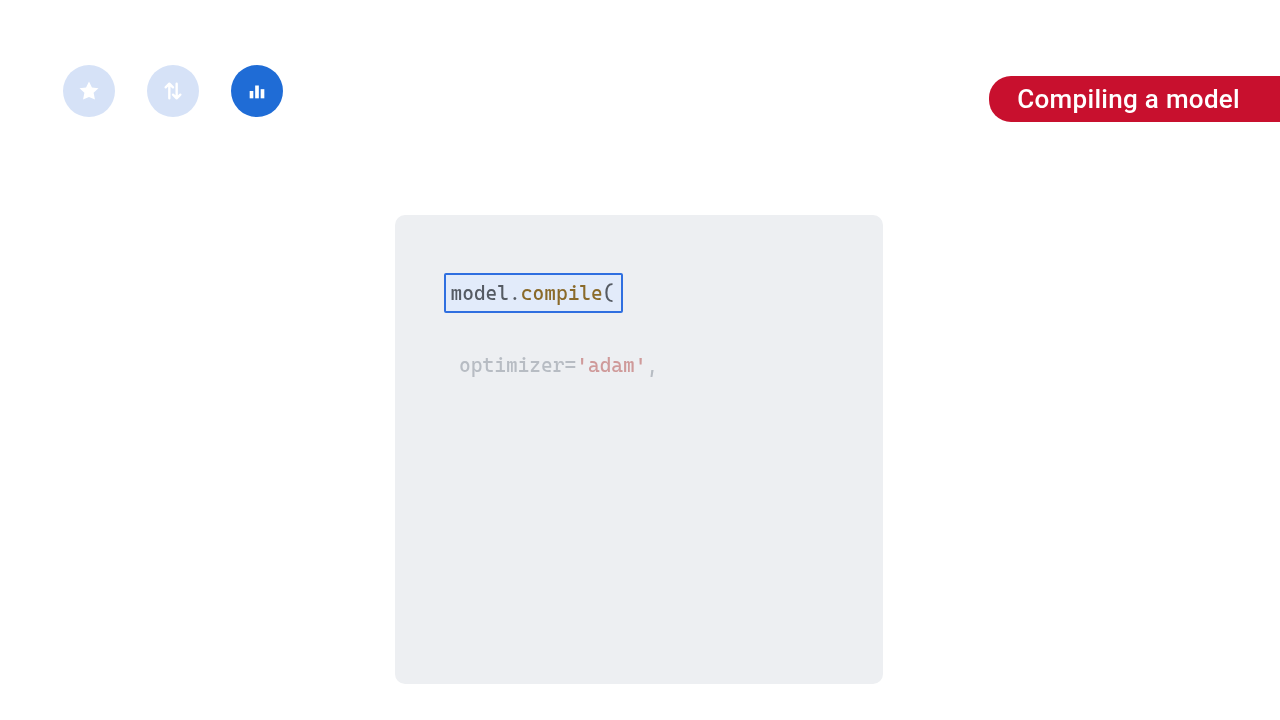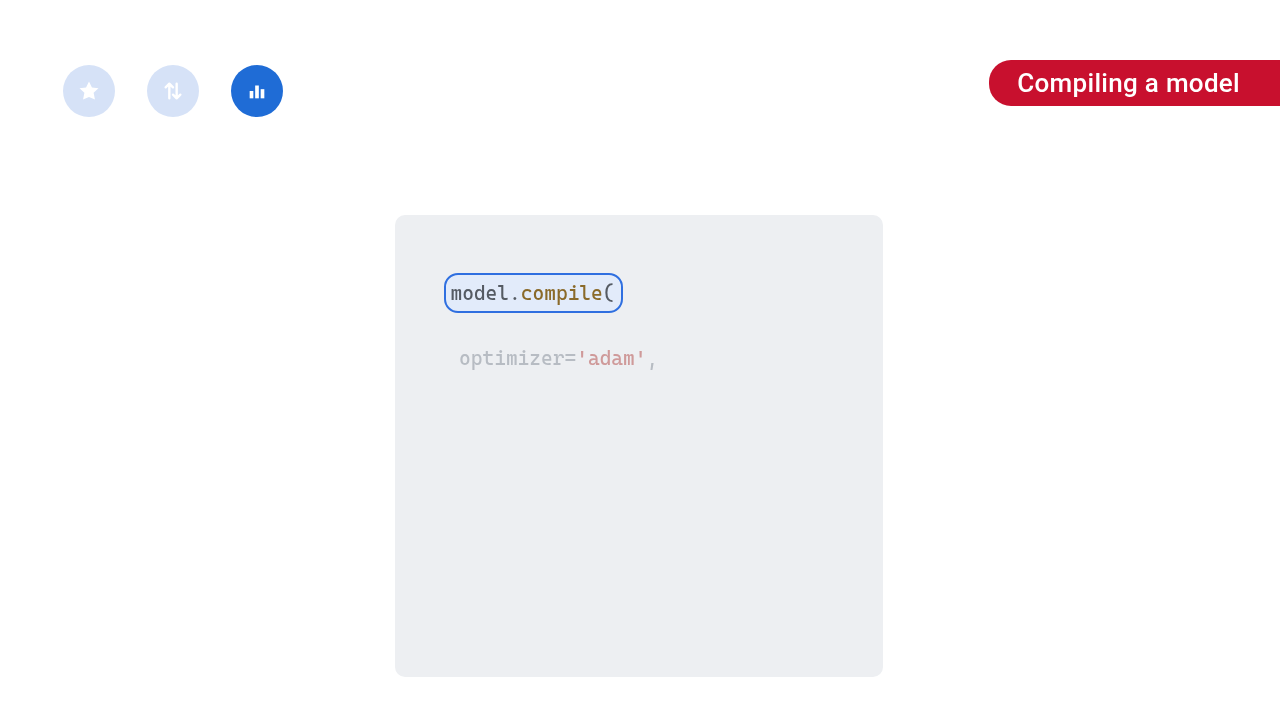--- a/index.html
+++ b/index.html
@@ -34,21 +34,21 @@
     background: #d6e2f7;
   }
   .icon-active {
     background: #1f6cd6;
   }
   .icon-circle svg { display: block; }
 
   
   .title-pill {
     position: absolute;
-    top: 60px;
+    top: 76px;
     right: 0;
     background: #c8102e;
     color: #ffffff;
     font-size: 26px;
     font-weight: 500;
     padding: 8px 40px 8px 28px;
     border-top-left-radius: 22px;
     border-bottom-left-radius: 22px;
     letter-spacing: 0.3px;
   }
@@ -71,30 +71,30 @@
     white-space: pre-wrap;
     word-break: break-all;
   }
 
   .hl-box {
     display: inline-block;
     border: 2.5px solid #2f6fe0;
     background: #e2ebfa;
     padding: 3px 6px 3px 4px;
     margin-left: -4px;
-    border-radius: 14px;
+    border-radius: 2px;
   }
   .hl-box .obj  { color: #555b63; }
   .hl-box .dot  { color: #555b63; }
   .hl-box .call { color: #8a6a2a; }
   .hl-box .par  { color: #555b63; }
 
   .kw-str   { color: #cf9a9a; }   
 
-  .indent1 { padding-left: 34px; display: block; }
+  .indent1 { padding-left: 34px; display: block; margin-top: 7px; }
   .line    { display: block; }
   .blank   { display: block; height: 1.5em; }
 </style>
 </head>
 <body>
 
 <div class="icon-row">
   <div class="icon-circle icon-faded">
     <svg width="24" height="24" viewBox="0 0 24 24" fill="#ffffff">
       <path d="M12 2.5l2.95 6.1 6.55.7-4.9 4.5 1.35 6.6L12 17.9l-5.95 2.5 1.35-6.6-4.9-4.5 6.55-.7z"></path>

